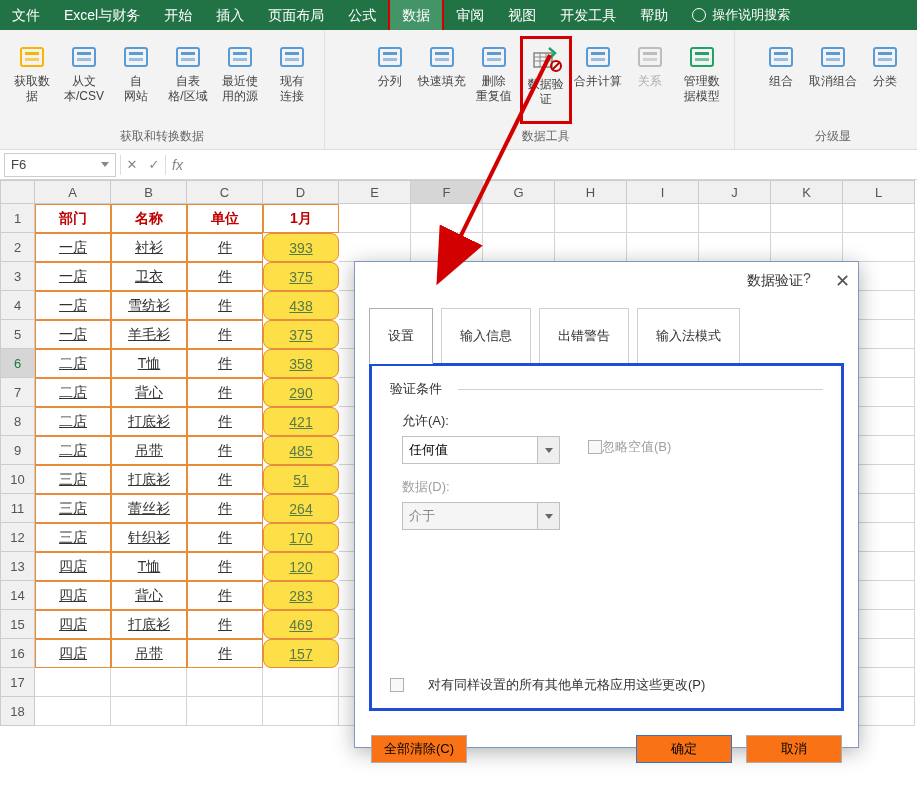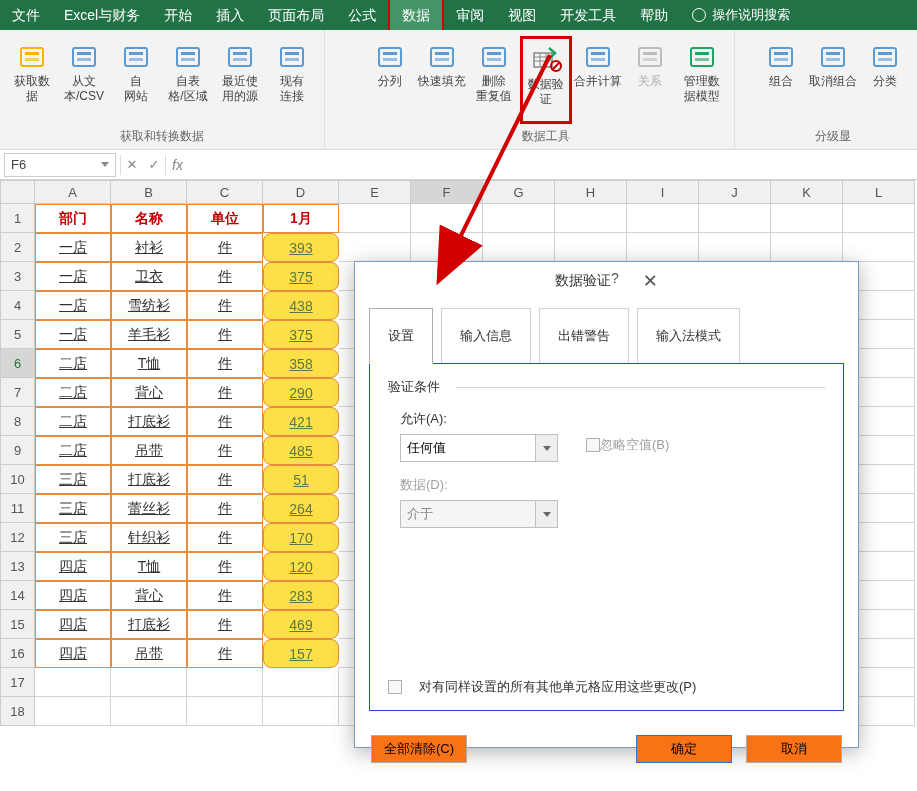--- a/index.html
+++ b/index.html
@@ -46,39 +46,39 @@
   .cell.wide{ width:76px; }
   .hdr { background:#fff; font-weight:bold; color:#c00000; border:1px solid #e88b3a;}
   .body-cell { background:#fff; border:1px solid #e88b3a; color:#333;text-decoration:underline;}
   .body-cell.green { background:#fde047; color:#5a7a47;border-radius:8px;}
 
   .selrow .rowhead { background:#d6d6d6; color:#1a7c3d;}
   .active-cell { outline:2px solid #21a366; outline-offset:-1px; background:#e2efda;}
 
   
   .dialog { position:absolute; left:354px; top:261px; width:505px; height:487px; background:#fff; border:1px solid #7a9ac0; box-shadow:0 4px 20px rgba(0,0,0,0.3);}
-  .dlg-title { height:38px; display:flex; align-items:center; padding:0 20px; font-size:14px; color:#333; justify-content:center;}
+  .dlg-title { height:38px; display:flex; align-items:center; padding:0 8px; font-size:14px; color:#333; justify-content:flex-end;}
   .dlg-title .right{ display:flex; gap:24px; color:#555;}
   .dlg-title .x { font-size:18px; cursor:pointer; font-family:Arial;}
   .dlg-tabs { display:flex; padding: 8px 14px 0 14px; }
   .dlg-tab { padding:18px 18px; border:1px solid #d0d0d0; background:#fff; font-size:13px; color:#333; cursor:pointer; margin-right:8px;}
   .dlg-tab.active { border:1px solid #adadad; border-bottom:1px solid #fff; position:relative; z-index:2;}
-  .dlg-body { margin:-1px 14px 14px 14px; border:1px solid #1d4ed8; padding:14px 18px; position:relative; height:348px;}
+  .dlg-body { margin:-1px 14px 14px 14px; border:3px solid #1d4ed8; padding:14px 18px; position:relative; height:348px;}
   .fs-title { font-size:13px; color:#333; margin-bottom:4px;}
   .fs-line { height:1px; background:#d0d0d0; position:absolute; left:86px; right:18px; top:23px;}
   .field-label{ font-size:13px; color:#333; margin-top:14px;}
   .disabled-label{ color:#9f9f9f; }
   .combo { width:158px; height:28px; border:1px solid #c0c0c0; display:flex; align-items:center; justify-content:space-between; padding:0 6px; margin-top:6px; font-size:13px;}
   .combo.dis{ background:#f5f5f5; color:#888;}
   .combo .caret{ width:0;height:0;border-left:4px solid transparent;border-right:4px solid transparent;border-top:5px solid #666;}
   .combo .btn{ width:22px; height:26px; margin:-1px -6px -1px 0; border-left:1px solid #c0c0c0; display:flex; align-items:center; justify-content:center; background:#efefef;}
   .chk { display:flex; align-items:center; gap:0; font-size:13px; color:#9f9f9f;}
   .chkbox{ width:14px;height:14px;border:1px solid #b0b0b0; background:#f8f8f8;}
   .row-combo{ display:flex; align-items:center; gap:28px;}
-  .apply-row{ position:absolute; left:18px; bottom:14px; display:flex; align-items:center; gap:17px; font-size:13px; color:#333;}
+  .apply-row{ position:absolute; left:18px; bottom:14px; display:flex; align-items:center; gap:24px; font-size:13px; color:#333;}
   .dlg-buttons{ display:flex; justify-content:space-between; padding:10px 16px 16px 16px;}
   .dlg-btn{ min-width:96px; height:28px; border:1px solid #adadad; background:#f97316; font-size:13px; display:flex; align-items:center; justify-content:center; cursor:pointer;}
   .dlg-btn.primary{ border:1.5px solid #2e75d6;}
   .dlg-right-btns{ display:flex; gap:14px;border-radius:10px;}
 
   
   svg.arrow{ position:absolute; left:0; top:0; pointer-events:none;}
 
 </style>
 </head>

